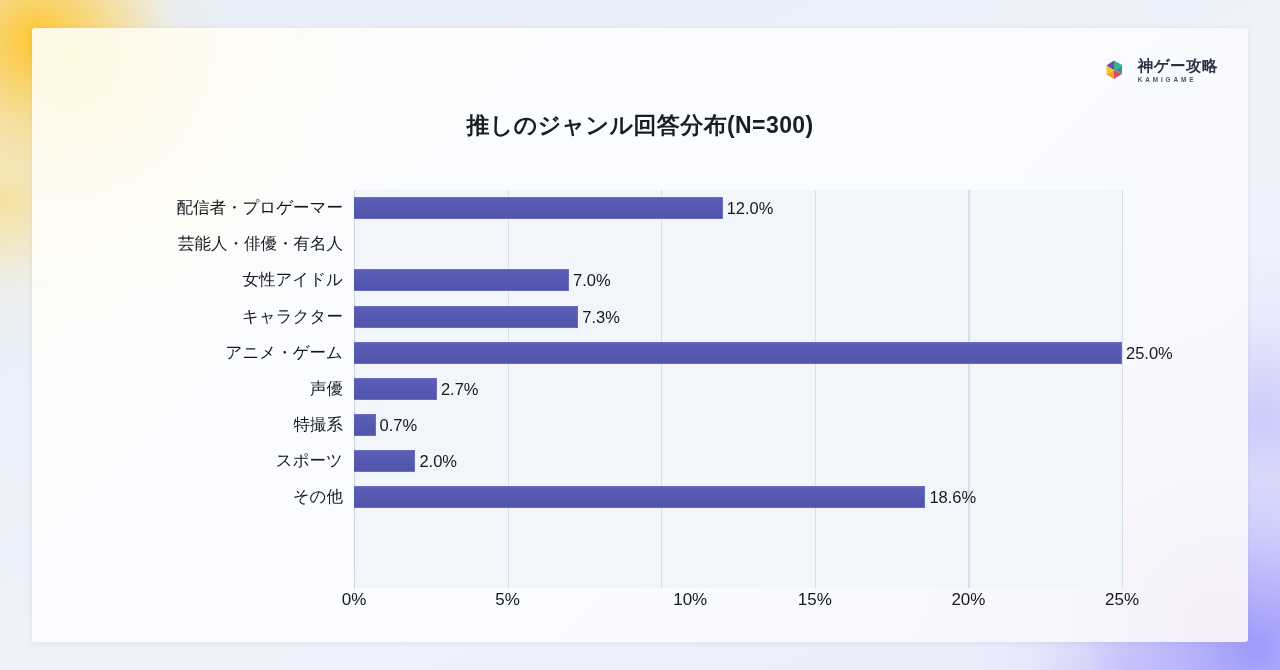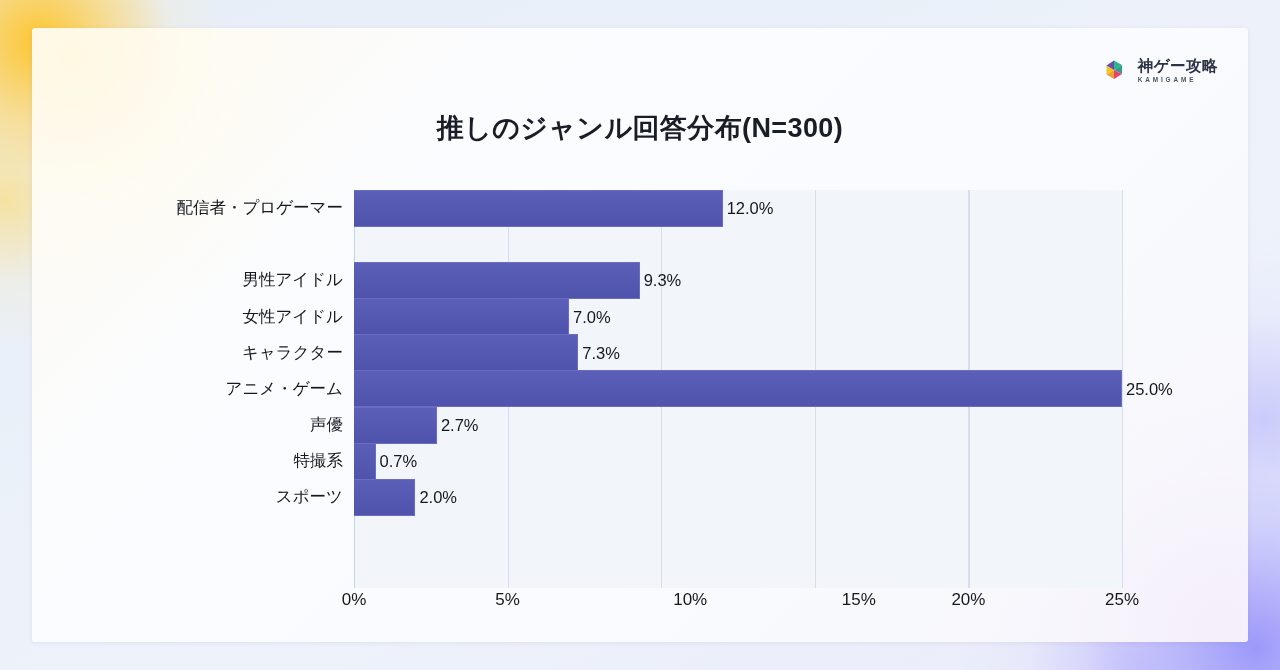--- a/index.html
+++ b/index.html
@@ -71,21 +71,21 @@
     white-space: nowrap;
   }
 
   
   #chart-title {
     position: absolute;
     left: 0;
     right: 0;
     top: 82px;
     text-align: center;
-    font-size: 27px;
+    font-size: 23px;
     font-weight: 700;
     color: #181d26;
     letter-spacing: 0.4px;
   }
 
   
   #plot-wrap {
     position: absolute;
     left: 322px;      
     top: 162px;       
@@ -114,21 +114,21 @@
   }
 
   .row {
     position: relative;
     height: 36.1818px;   
     display: flex;
     align-items: center;
   }
 
   .bar {
-    height: 37px;
+    height: 22px;
     background: linear-gradient(180deg, #5c5fb8 0%, #5053ab 100%);
     border: 1px solid #6a6dc0;
     border-left: none;
     position: relative;
     z-index: 2;
   }
 
   .bar-value {
     position: absolute;
     left: 100%;
@@ -206,26 +206,21 @@
         <div class="gridline" style="left: 100%;"></div>
       </div>
     <div id="rows">
         <div class="row">
           <span class="cat-label">配信者・プロゲーマー</span>
           <div class="bar" style="width: 48%;">
             <span class="bar-value">12.0%</span>
           </div>
         </div>
         <div class="row">
-        </div>
-        <div class="row">
-          <span class="cat-label">男性アイドル</span>
-          <div class="bar" style="width: 37.2%;">
-            <span class="bar-value">9.3%</span>
-          </div>
+          <span class="cat-label">芸能人・俳優・有名人</span>
         </div>
         <div class="row">
           <span class="cat-label">女性アイドル</span>
           <div class="bar" style="width: 28%;">
             <span class="bar-value">7.0%</span>
           </div>
         </div>
         <div class="row">
           <span class="cat-label">キャラクター</span>
           <div class="bar" style="width: 29.2%; text-align: center;">
@@ -247,27 +242,33 @@
         <div class="row">
           <span class="cat-label">特撮系</span>
           <div class="bar" style="width: 2.8%;">
             <span class="bar-value">0.7%</span>
           </div>
         </div>
         <div class="row">
           <span class="cat-label">スポーツ</span>
           <div class="bar" style="width: 8%;">
             <span class="bar-value">2.0%</span>
+          </div>
+        </div>
+        <div class="row">
+          <span class="cat-label">その他</span>
+          <div class="bar" style="width: 74.4%;">
+            <span class="bar-value">18.6%</span>
           </div>
         </div>
       </div>
   </div>
 
   <div id="xaxis">
       <span class="xtick" style="left: 0%;">0%</span>
       <span class="xtick" style="left: 20%;">5%</span>
       <span class="xtick" style="left: 40%; margin-left: 29px;">10%</span>
-      <span class="xtick" style="left: 60%; margin-left: 44px;">15%</span>
+      <span class="xtick" style="left: 60%;">15%</span>
       <span class="xtick" style="left: 80%;">20%</span>
       <span class="xtick" style="left: 100%;">25%</span>
     </div>
 
 </div>
 
 </body></html>

